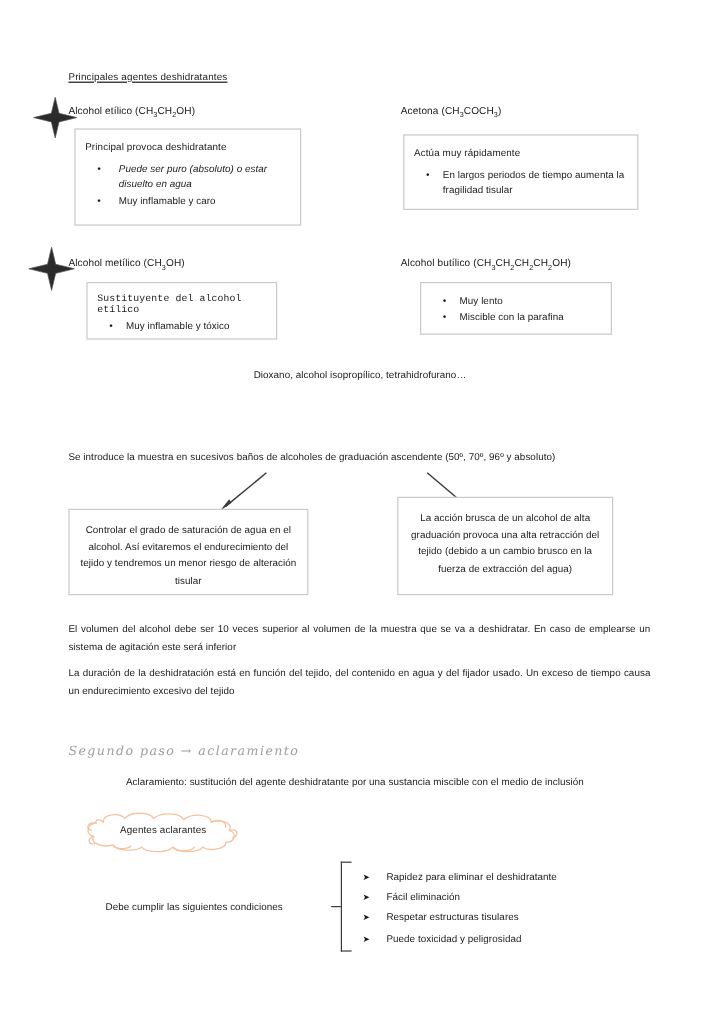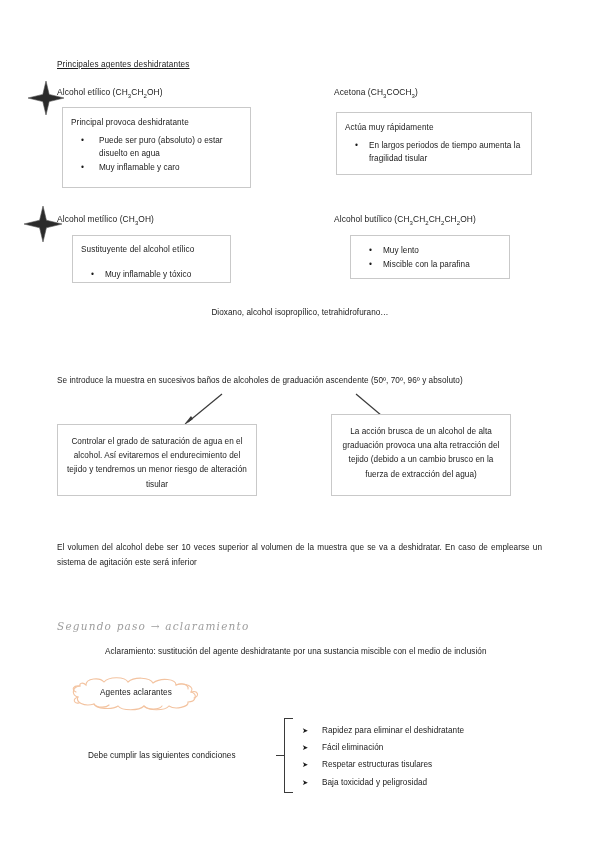--- a/index.html
+++ b/index.html
@@ -31,21 +31,21 @@
     font-size: 8.4px;
     letter-spacing: 0.1px;
     white-space: nowrap;
   }
   .label sub { font-size: 6px; }
   .para {
     font-size: 8.2px;
     line-height: 14.6px;
     letter-spacing: 0.05px;
   }
-  .para-j { text-align: justify; margin-top: 23px; }
+  .para-j { text-align: justify; }
   .centered { text-align: center; }
 
   
   .box {
     border: 1px solid #c9c9c9;
     background: #ffffff;
     box-sizing: border-box;
   }
   .box-title {
     font-size: 8.2px;
@@ -150,21 +150,21 @@
     <svg width="40" height="36" viewBox="0 0 40 36">
       <path d="M20 1 L23.2 14.4 L38 18 L23.2 21.6 L20 35 L16.8 21.6 L2 18 L16.8 14.4 Z" fill="#2b2b2b"></path>
       <path d="M20 1 L23.2 14.4 L38 18 L23.2 21.6 L20 35 L16.8 21.6 L2 18 L16.8 14.4 Z" fill="none" stroke="#555" stroke-width="0.6"></path>
     </svg>
   </div>
   <div class="abs label" style="left:57px; top:87px;">Alcohol etílico (CH<sub>3</sub>CH<sub>2</sub>OH)</div>
 
   <div class="abs box" style="left:62px; top:107px; width:189px; height:81px; padding:10px 8px 0 8px;">
     <div class="box-title">Principal provoca deshidratante</div>
     <ul class="blist">
-      <li style="white-space:normal;">Puede ser puro (absoluto) o estar disuelto en agua</li>
+      <li style="white-space:normal;font-style:italic;">Puede ser puro (absoluto) o estar disuelto en agua</li>
       <li>Muy inflamable y caro</li>
     </ul>
   </div>
 
   <div class="abs label" style="left:334px; top:87px;">Acetona (CH<sub>3</sub>COCH<sub>3</sub>)</div>
 
   <div class="abs box" style="left:336px; top:112px; width:196px; height:63px; padding:10px 8px 0 8px;">
     <div class="box-title">Actúa muy rápidamente</div>
     <ul class="blist">
       <li style="white-space:normal; padding-left:24px;">En largos periodos de tiempo aumenta la fragilidad tisular</li>
@@ -173,21 +173,21 @@
 
   <div class="abs sparkle" style="left:22px; top:205px;">
     <svg width="42" height="38" viewBox="0 0 42 38">
       <path d="M21 1 L24.4 15.2 L40 19 L24.4 22.8 L21 37 L17.6 22.8 L2 19 L17.6 15.2 Z" fill="#2b2b2b"></path>
       <path d="M21 1 L24.4 15.2 L40 19 L24.4 22.8 L21 37 L17.6 22.8 L2 19 L17.6 15.2 Z" fill="none" stroke="#555" stroke-width="0.6"></path>
     </svg>
   </div>
   <div class="abs label" style="left:57px; top:214px;">Alcohol metílico (CH<sub>3</sub>OH)</div>
 
   <div class="abs box" style="left:72px; top:235px; width:159px; height:48px; padding:9px 8px 0 8px;">
-    <div class="box-title" style="margin-bottom:14px;">Sustituyente del alcohol etílico</div>
+    <div class="box-title" style="margin-bottom:2px;font-family:Liberation Mono, monospace;">Sustituyente del alcohol etílico</div>
     <ul class="blist">
       <li style="padding-left:24px;">Muy inflamable y tóxico</li>
     </ul>
   </div>
 
   <div class="abs label" style="left:334px; top:214px;">Alcohol butílico (CH<sub>3</sub>CH<sub>2</sub>CH<sub>2</sub>CH<sub>2</sub>OH)</div>
 
   <div class="abs box" style="left:350px; top:235px; width:160px; height:44px; padding:8px 8px 0 8px;">
     <ul class="blist">
       <li style="padding-left:24px;">Muy lento</li>
@@ -216,20 +216,21 @@
   <div class="abs box" style="left:57px; top:424px; width:200px; height:72px; padding:10px 8px 16px 8px;">
     <div class="boxtext">Controlar el grado de saturación de agua en el alcohol. Así evitaremos el endurecimiento del tejido y tendremos un menor riesgo de alteración tisular</div>
   </div>
 
   <div class="abs box" style="left:331px; top:414px; width:180px; height:82px; padding:10px 8px 0 8px;">
     <div class="boxtext">La acción brusca de un alcohol de alta graduación provoca una alta retracción del tejido (debido a un cambio brusco en la fuerza de extracción del agua)</div>
   </div>
 
   <div class="abs para para-j" style="left:57px; top:518px; width:485px;">El volumen del alcohol debe ser 10 veces superior al volumen de la muestra que se va a deshidratar. En caso de emplearse un sistema de agitación este será inferior</div>
 
+  <div class="abs para para-j" style="left:57px; top:554px; width:485px;">La duración de la deshidratación está en función del tejido, del contenido en agua y del fijador usado. Un exceso de tiempo causa un endurecimiento excesivo del tejido</div>
 
   <div class="abs script-head" style="left:57px; top:620px;">Segundo paso  →  aclaramiento</div>
 
   <div class="abs para" style="left:57px; top:645px; width:490px;margin-left:48px;">Aclaramiento: sustitución del agente deshidratante por una sustancia miscible con el medio de inclusión</div>
 
   <div class="cloud" style="left:62px; top:675px; width:148px; height:37px;">
     <svg width="148" height="37" viewBox="0 0 148 37">
       <g fill="none" stroke="#f3c3a0" stroke-width="1.1" stroke-linecap="round">
         <path d="M24 10 C24 3, 38 2, 42 7 C47 1, 63 1.5, 66 7 C72 1.5, 88 2, 91 8
                  C99 2, 114 4, 114 10 C124 7, 133 12, 129 17 C136 19, 134 27, 126 27
@@ -250,16 +251,16 @@
   <div class="abs para" style="left:88px; top:749px; width:190px;">Debe cumplir las siguientes condiciones</div>
 
   <div class="abs bracket-tick" style="left:276px; top:755px; width:8px;"></div>
 
   <div class="abs bracket" style="left:284px; top:718px; width:9px; height:75px;"></div>
 
   <ul class="abs arrow-list" style="left:302px; top:722px;">
     <li>Rapidez para eliminar el deshidratante</li>
     <li>Fácil eliminación</li>
     <li>Respetar estructuras tisulares</li>
-    <li>Baja toxicidad y peligrosidad</li>
+    <li>Puede toxicidad y peligrosidad</li>
   </ul>
 
 </div>
 
 </body></html>

